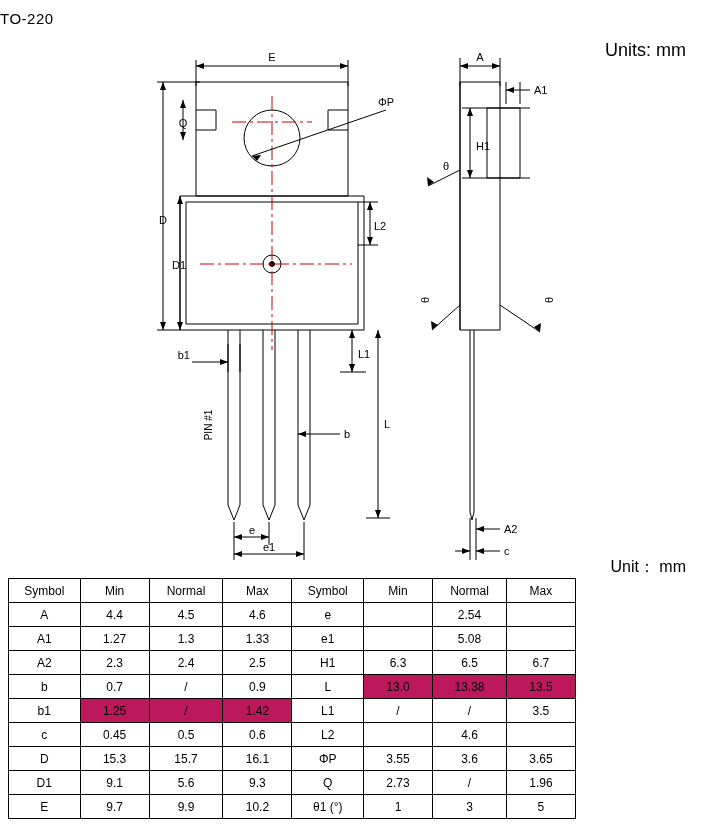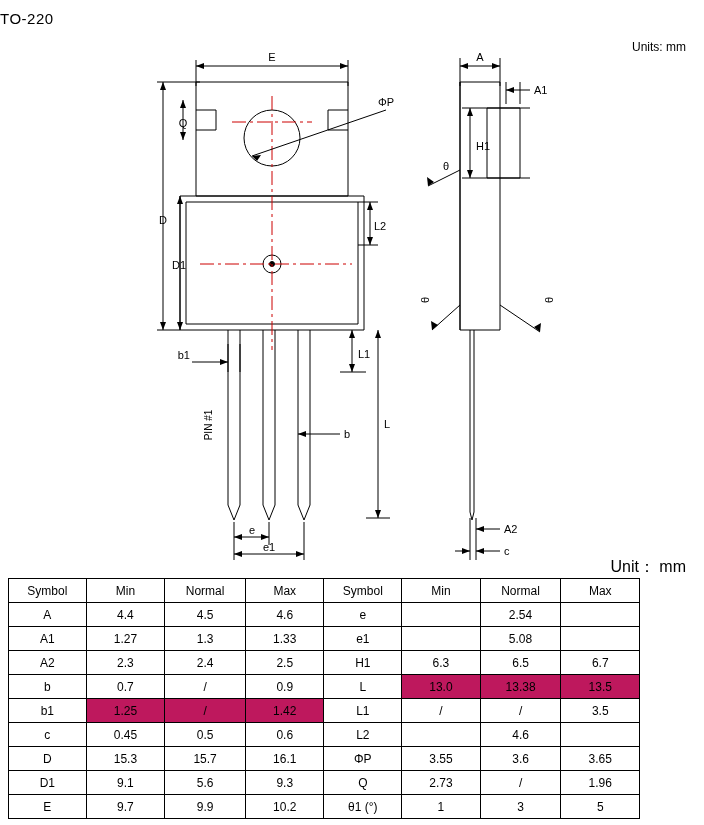--- a/index.html
+++ b/index.html
@@ -9,30 +9,30 @@
     font-family:"Liberation Sans", sans-serif;
     color:#000;
     position:relative;
     overflow:hidden;
   }
   .title{
     position:absolute;top:10px;left:0;width:704px;text-align:left;
     font-size:15px;letter-spacing:.5px;
   }
   .units-top{
-    position:absolute;top:40px;right:18px;font-size:12px;
+    position:absolute;top:40px;right:18px;font-size:18px;
   }
   .units-bottom{
     position:absolute;top:557px;right:18px;font-size:16px;
   }
   #drawing{position:absolute;top:0;left:0;}
   table.dims{
     position:absolute;left:8px;top:578px;
     border-collapse:collapse;
-    width:632px;
+    width:568px;
     font-size:12px;
   }
   table.dims th, table.dims td{
     border:1px solid #000;
     text-align:center;
     height:23px;
     padding:0 2px;
     font-weight:normal;
   }
   table.dims th{font-weight:normal;}

